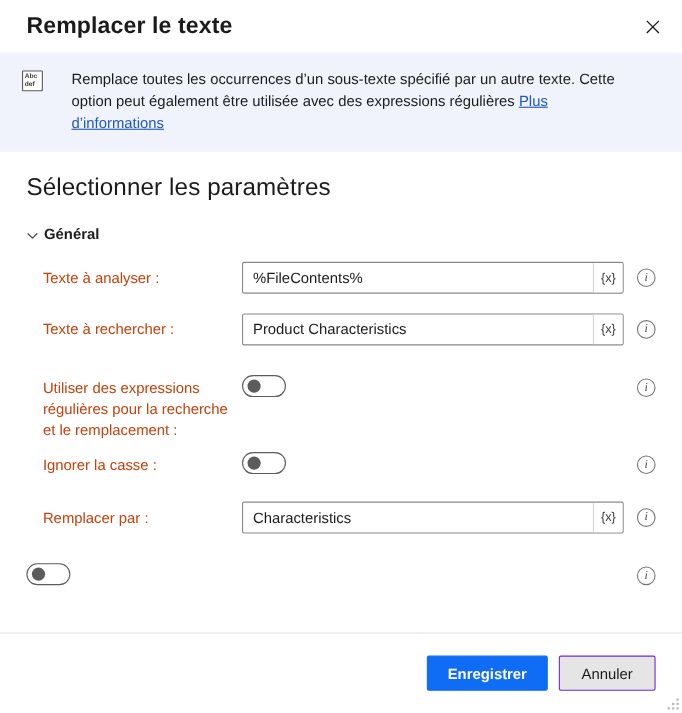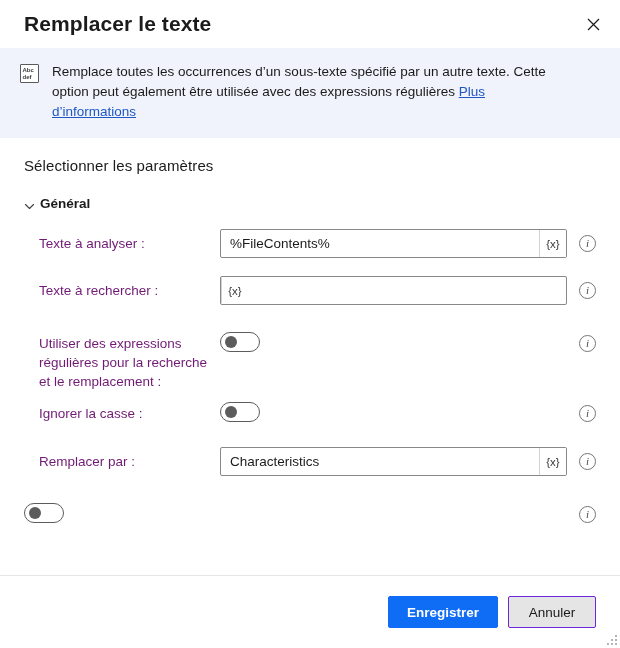--- a/index.html
+++ b/index.html
@@ -38,21 +38,21 @@
     border: none;
     border-radius: 2px;
   }
   .close-btn svg { display: block; }
 
   
   .info-banner {
     background: #f0f3fb;
     padding: 14px 24px 16px 20px;
     display: flex;
-    gap: 13px;
+    gap: 26px;
     align-items: flex-start;
   }
   .abcdef-icon {
     width: 19px; height: 19px;
     flex: 0 0 19px;
     margin-top: 2px;
     border: 1px solid #5a5a5a;
     border-radius: 1px;
     background: #fff;
     position: relative;
@@ -83,21 +83,21 @@
   }
 
   
   .body-area {
     padding: 0 24px;
     position: relative;
     height: 444px;
     overflow: hidden;
   }
   .section-heading {
-    font-size: 15px;
+    font-size: 22px;
     font-weight: 400;
     color: #1b1b1b;
     margin: 19px 0 0 0;
     letter-spacing: .1px;
   }
 
   .group-header {
     display: flex;
     align-items: center;
     gap: 5px;
@@ -122,21 +122,21 @@
     align-items: flex-start;
     margin-top: 18px;
   }
   .field-label {
     width: 196px;
     flex: 0 0 196px;
     padding-left: 15px;
     padding-top: 5px;
     font-size: 13.5px;
     line-height: 19px;
-    color: #701a75;
+    color: #c2410c;
   }
   .field-control {
     flex: 1;
     min-width: 0;
     display: flex;
     align-items: flex-start;
   }
 
   .textbox {
     flex: 1;
@@ -314,20 +314,21 @@
         <div class="var-btn">{x}</div>
       </div>
       <div class="info-icon">i</div>
     </div>
   </div>
 
   <div class="field-row">
     <div class="field-label">Texte à rechercher :</div>
     <div class="field-control">
       <div class="textbox">
+        <div class="tb-value">Product Characteristics</div>
         <div class="var-btn">{x}</div>
       </div>
       <div class="info-icon">i</div>
     </div>
   </div>
 
   <div class="field-row" style="margin-top:24px;">
     <div class="field-label">Utiliser des expressions régulières pour la recherche et le remplacement :</div>
     <div class="field-control">
       <div class="toggle-wrap">

